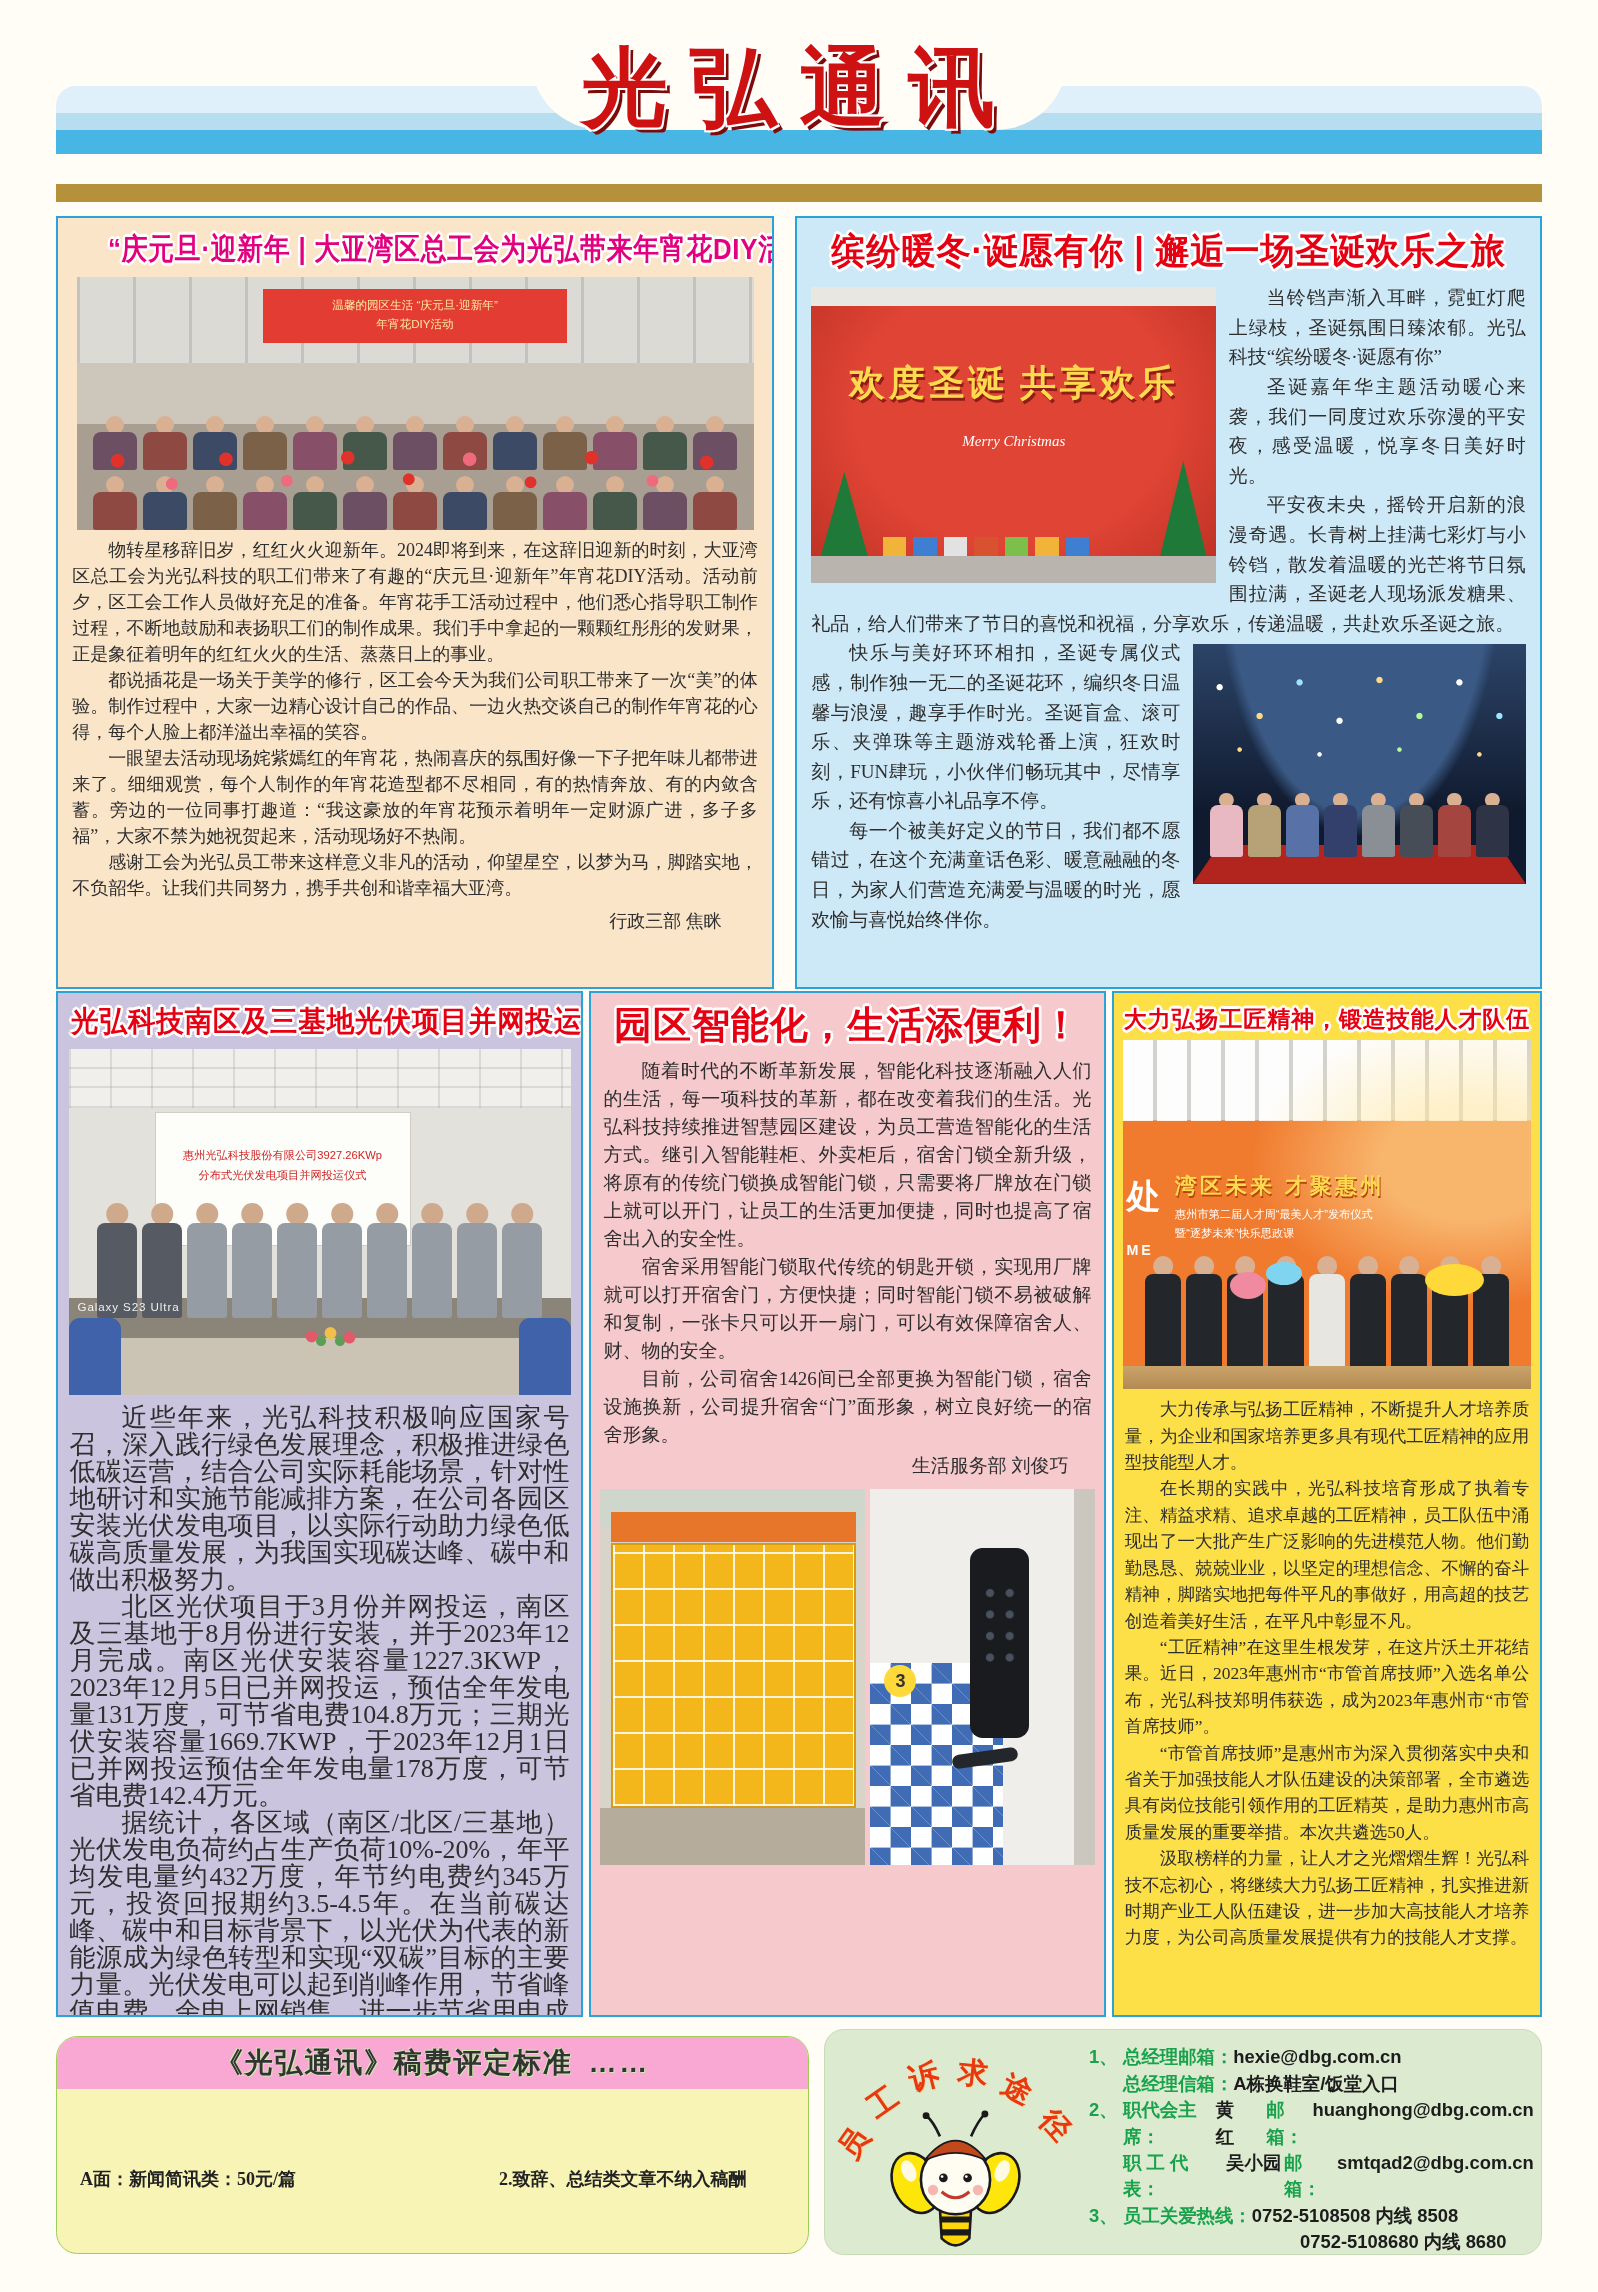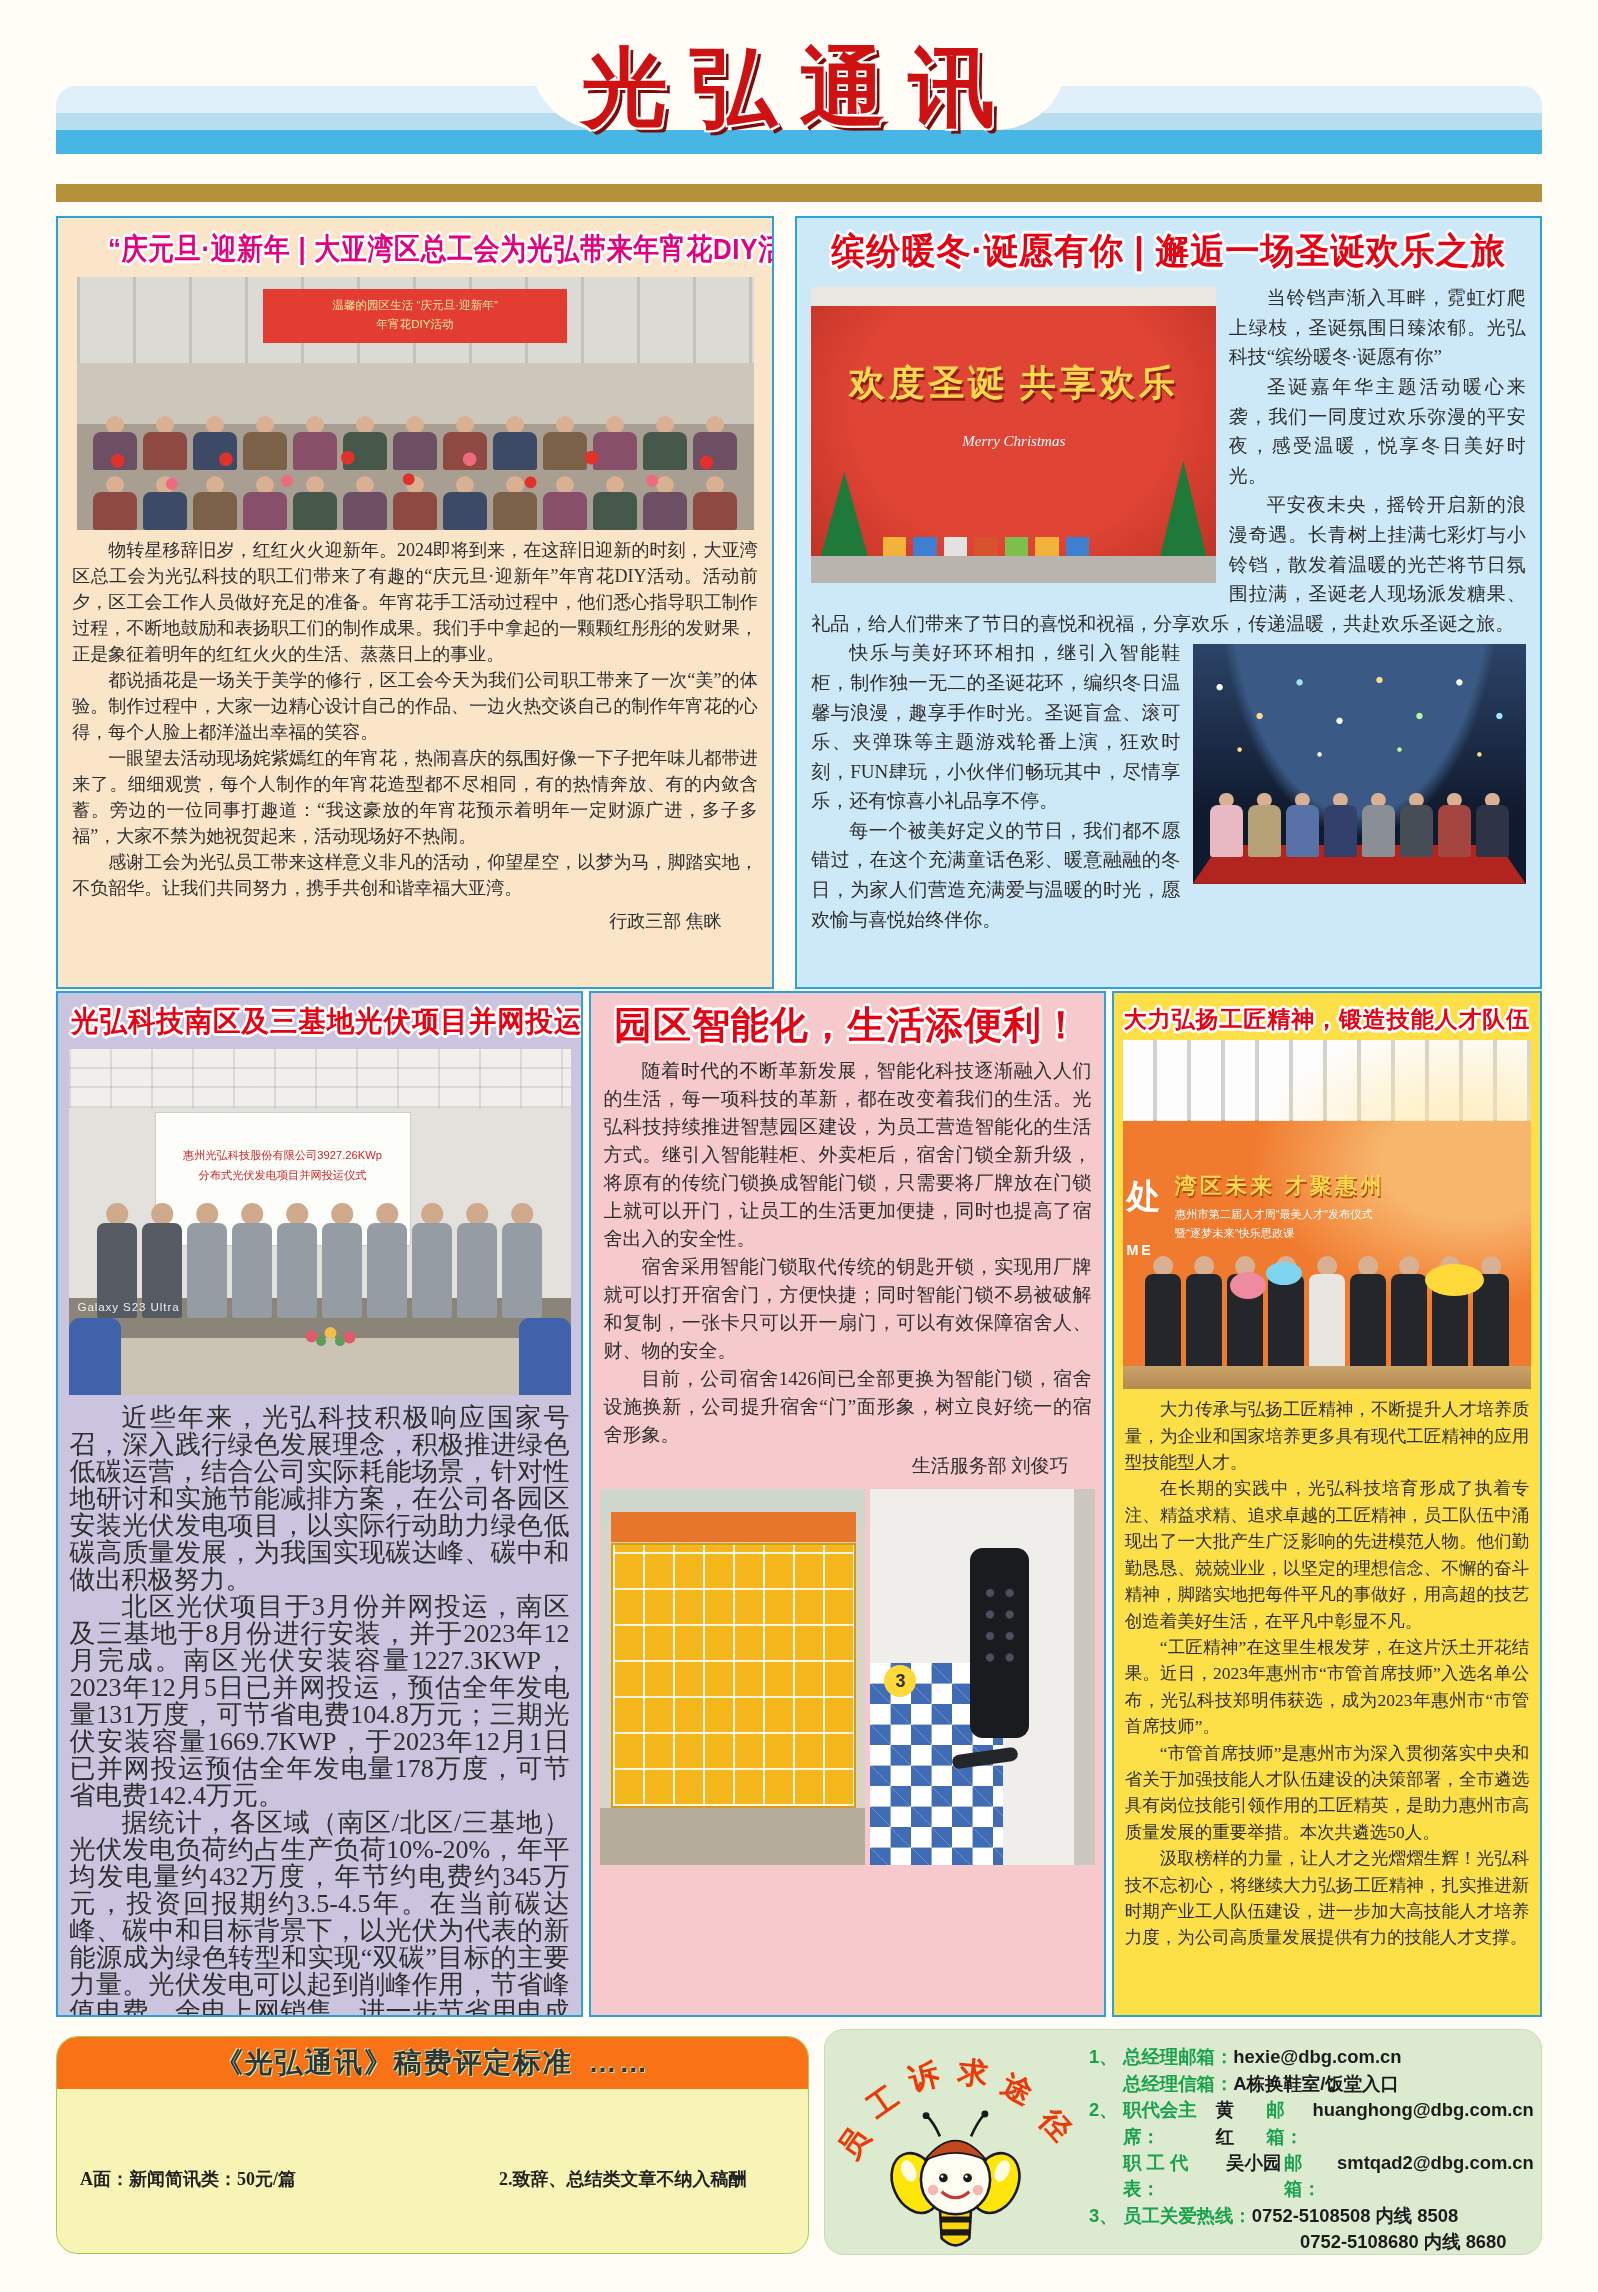--- a/index.html
+++ b/index.html
@@ -144,21 +144,21 @@
 .stagerow .pf::before{top:0;width:19.7px;height:19.7px}
 .stagerow .pf::after{top:18px}
 .stagerow .pf:nth-child(5){--c:#e8e6e0}
 .ph-b3 .floor{position:absolute;left:0;right:0;bottom:0;height:23px;background:linear-gradient(#caa36a,#b28a52)}
 .ph-b3 .sg{position:absolute;border-radius:50%}
 .ph-b3 .sg1{right:47px;bottom:93px;width:59px;height:32px;background:#ffd83a}
 .ph-b3 .sg2{left:107px;bottom:90px;width:36px;height:27px;background:#f08aa0}
 .ph-b3 .sg3{left:143px;bottom:104px;width:36px;height:23px;background:#7fd4ef}
 
 .feebox{position:absolute;left:56px;top:2036px;width:753px;height:218px;border-radius:21.5px;overflow:hidden;background:#f8f4b5;border:1.8px solid #9ccf58}
-.fee-head{height:52px;background:#f97316;display:flex;align-items:center;justify-content:center;font-size:28px;font-weight:900;color:#333;letter-spacing:1.8px;text-shadow:0.9px 0.9px 0 #cdeab0,-0.9px -0.9px 0 #cdeab0}
+.fee-head{height:52px;background:#f9a8d4;display:flex;align-items:center;justify-content:center;font-size:28px;font-weight:900;color:#333;letter-spacing:1.8px;text-shadow:0.9px 0.9px 0 #cdeab0,-0.9px -0.9px 0 #cdeab0}
 .fee-head .dots{margin-left:16px;letter-spacing:2.7px}
 .fee-body{display:flex;padding:12.5px 23px 0;font-family:"Liberation Serif","DejaVu Serif",serif;font-weight:700;font-size:18px;line-height:31px;color:#222;white-space:pre-wrap}
 .fee-l{width:419px}.fee-r{flex:1}
 
 .chanbox{position:absolute;left:824px;top:2029px;width:718px;height:226px;border-radius:19.7px;background:#dcead0;border:1.8px solid #c6dcb6;display:flex;overflow:hidden}
 .chan-left{position:relative;width:264px;flex:0 0 auto}
 .arc span{position:absolute;font-size:30px;font-weight:900;color:#e8380d;text-shadow:0.9px 0.9px 0 #f9d9a0}
 .arc .c0{left:14.3px;top:93px;transform:rotate(-55deg)}
 .arc .c1{left:43px;top:52px;transform:rotate(-35deg)}
 .arc .c2{left:84px;top:27px;transform:rotate(-14deg)}
@@ -257,21 +257,21 @@
           <i class="pf"></i>
             <i class="pf"></i>
             <i class="pf"></i>
             <i class="pf"></i>
             <i class="pf"></i>
             <i class="pf"></i>
             <i class="pf"></i>
             <i class="pf"></i>
         </div>
       </div>
-      <p class="para">快乐与美好环环相扣，继引入智能鞋柜，制作独一无二的圣诞花环，编织冬日温馨与浪漫，趣享手作时光。圣诞盲盒、滚可乐、夹弹珠等主题游戏轮番上演，狂欢时刻，FUN肆玩，小伙伴们畅玩其中，尽情享乐，还有惊喜小礼品享不停。</p>
+      <p class="para">快乐与美好环环相扣，圣诞专属仪式感，制作独一无二的圣诞花环，编织冬日温馨与浪漫，趣享手作时光。圣诞盲盒、滚可乐、夹弹珠等主题游戏轮番上演，狂欢时刻，FUN肆玩，小伙伴们畅玩其中，尽情享乐，还有惊喜小礼品享不停。</p>
       <p class="para">每一个被美好定义的节日，我们都不愿错过，在这个充满童话色彩、暖意融融的冬日，为家人们营造充满爱与温暖的时光，愿欢愉与喜悦始终伴你。</p>
     </div>
   </section>
 
   <section class="box b1">
     <h2 class="btitle">光弘科技南区及三基地光伏项目并网投运</h2>
     <div class="photo ph-b1">
       <div class="grid"></div>
       <div class="screen">
         <div>惠州光弘科技股份有限公司3927.26KWp</div>

